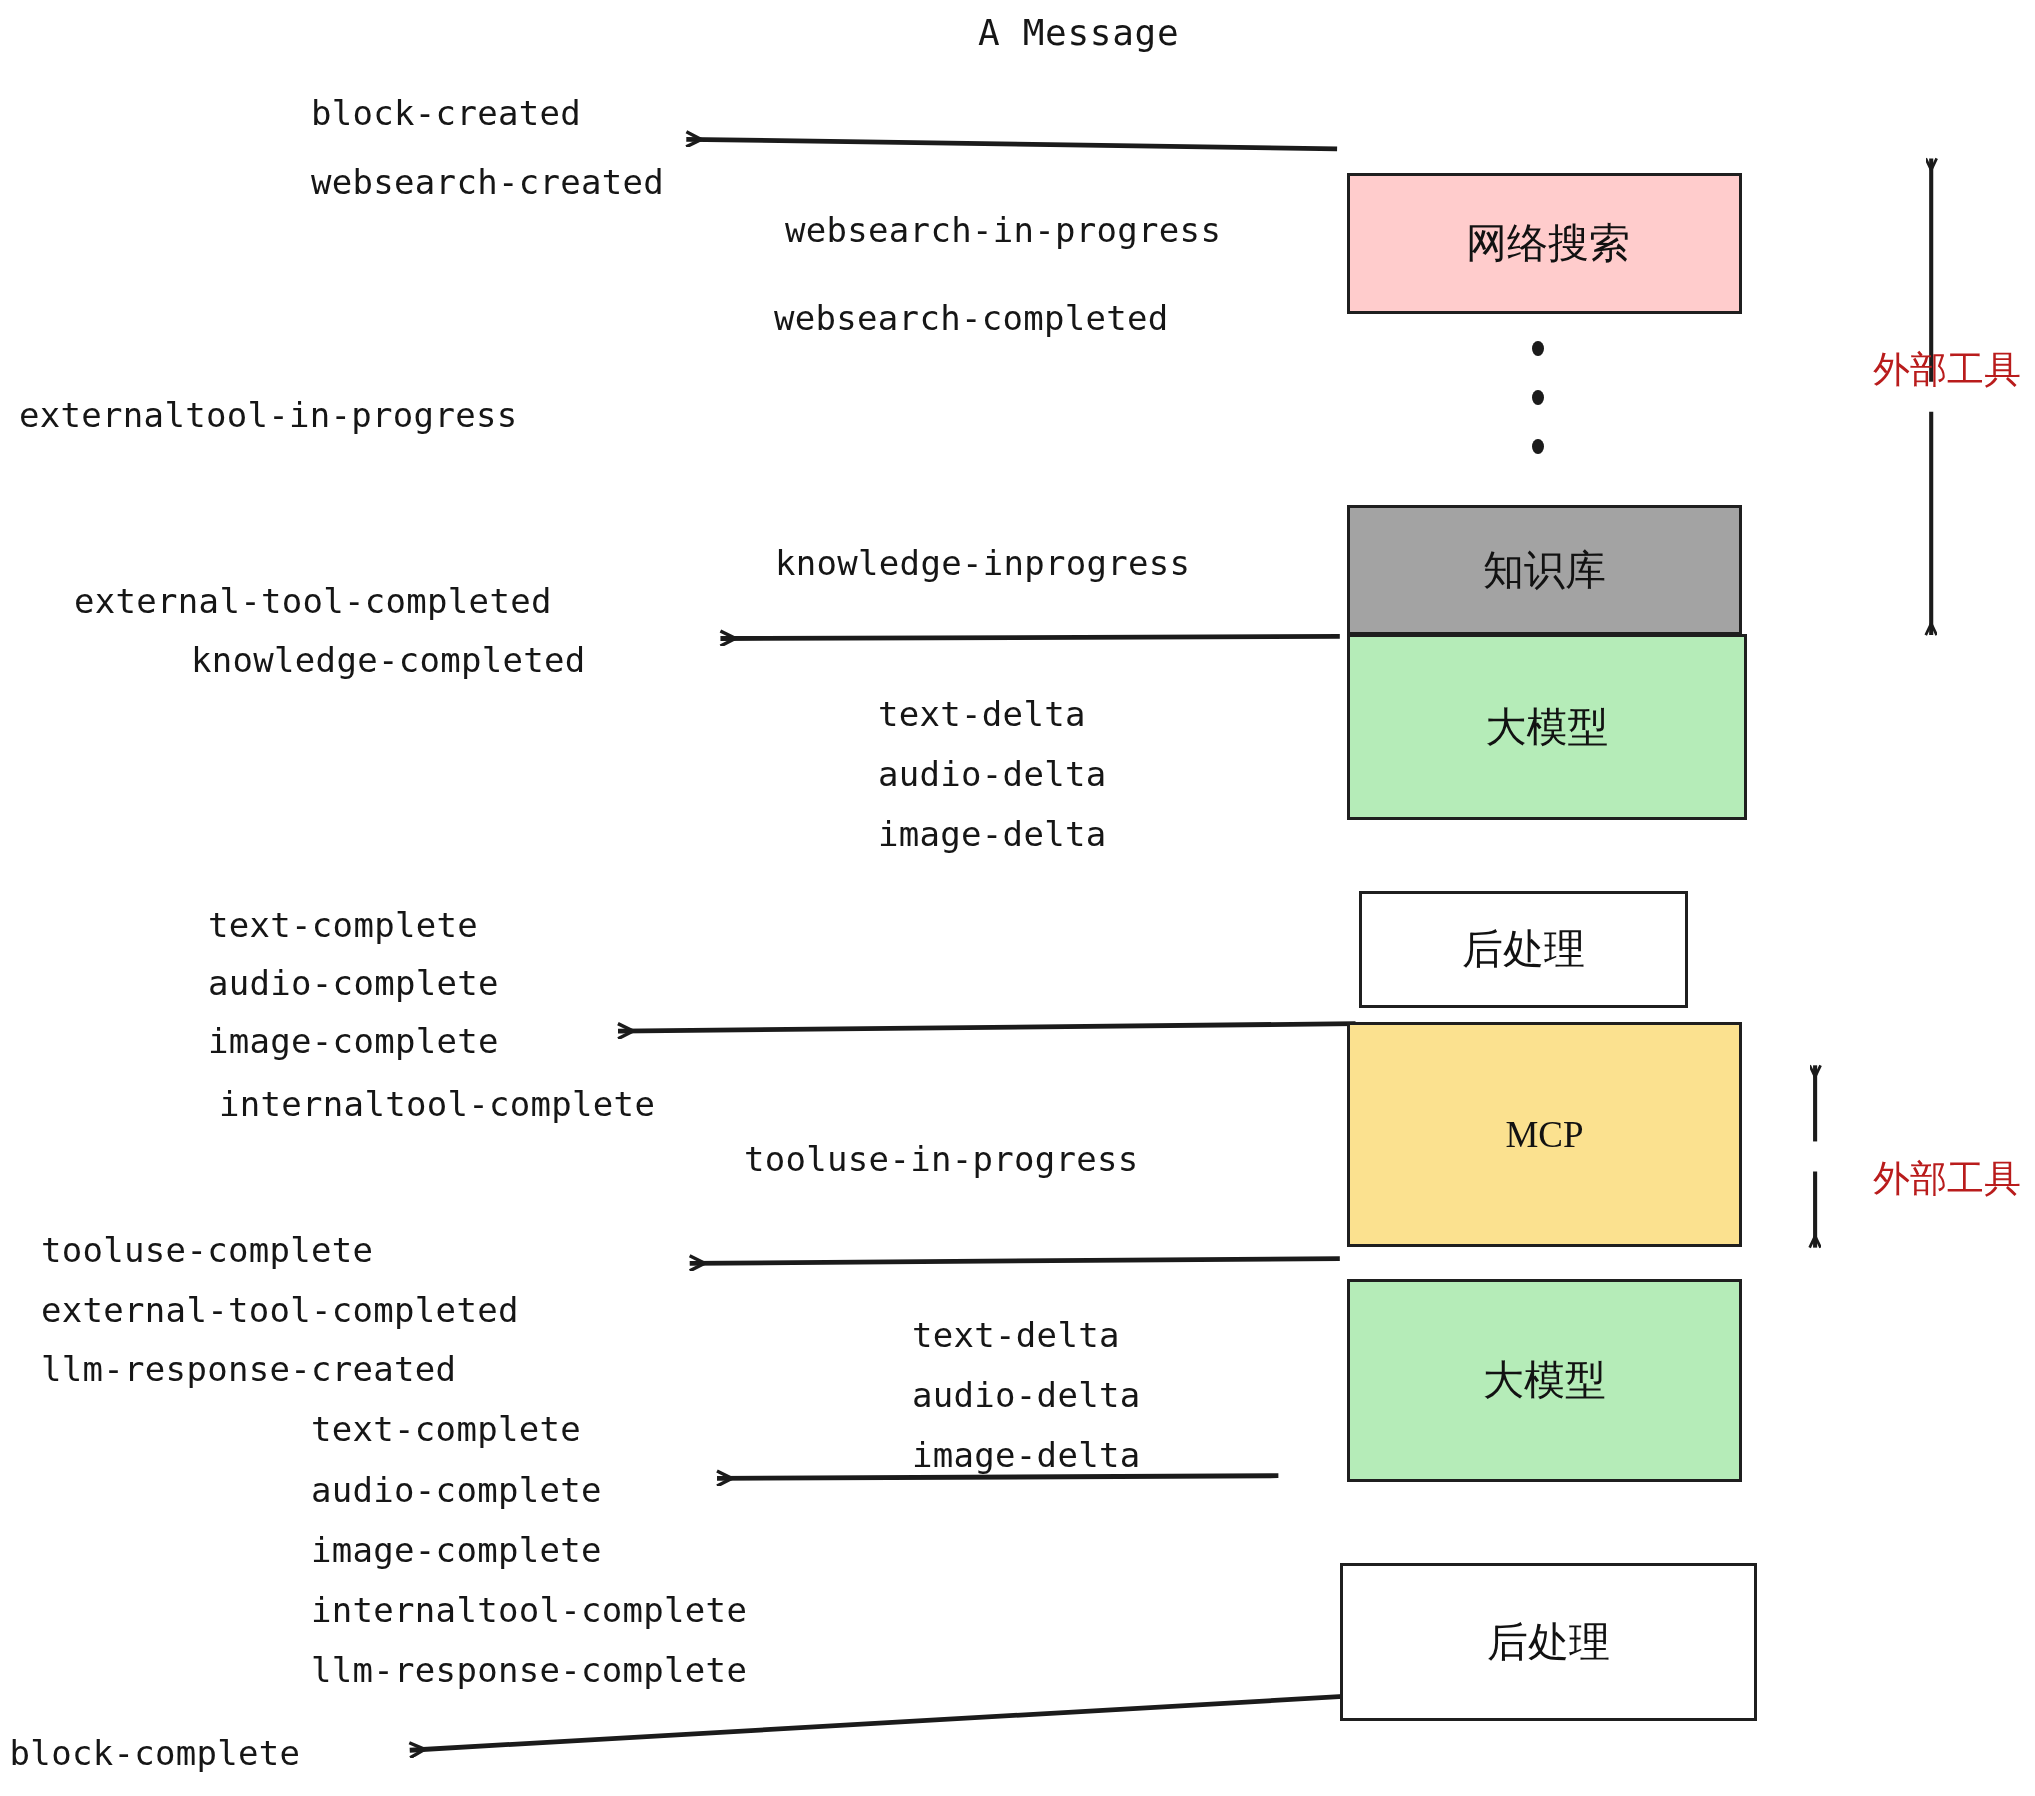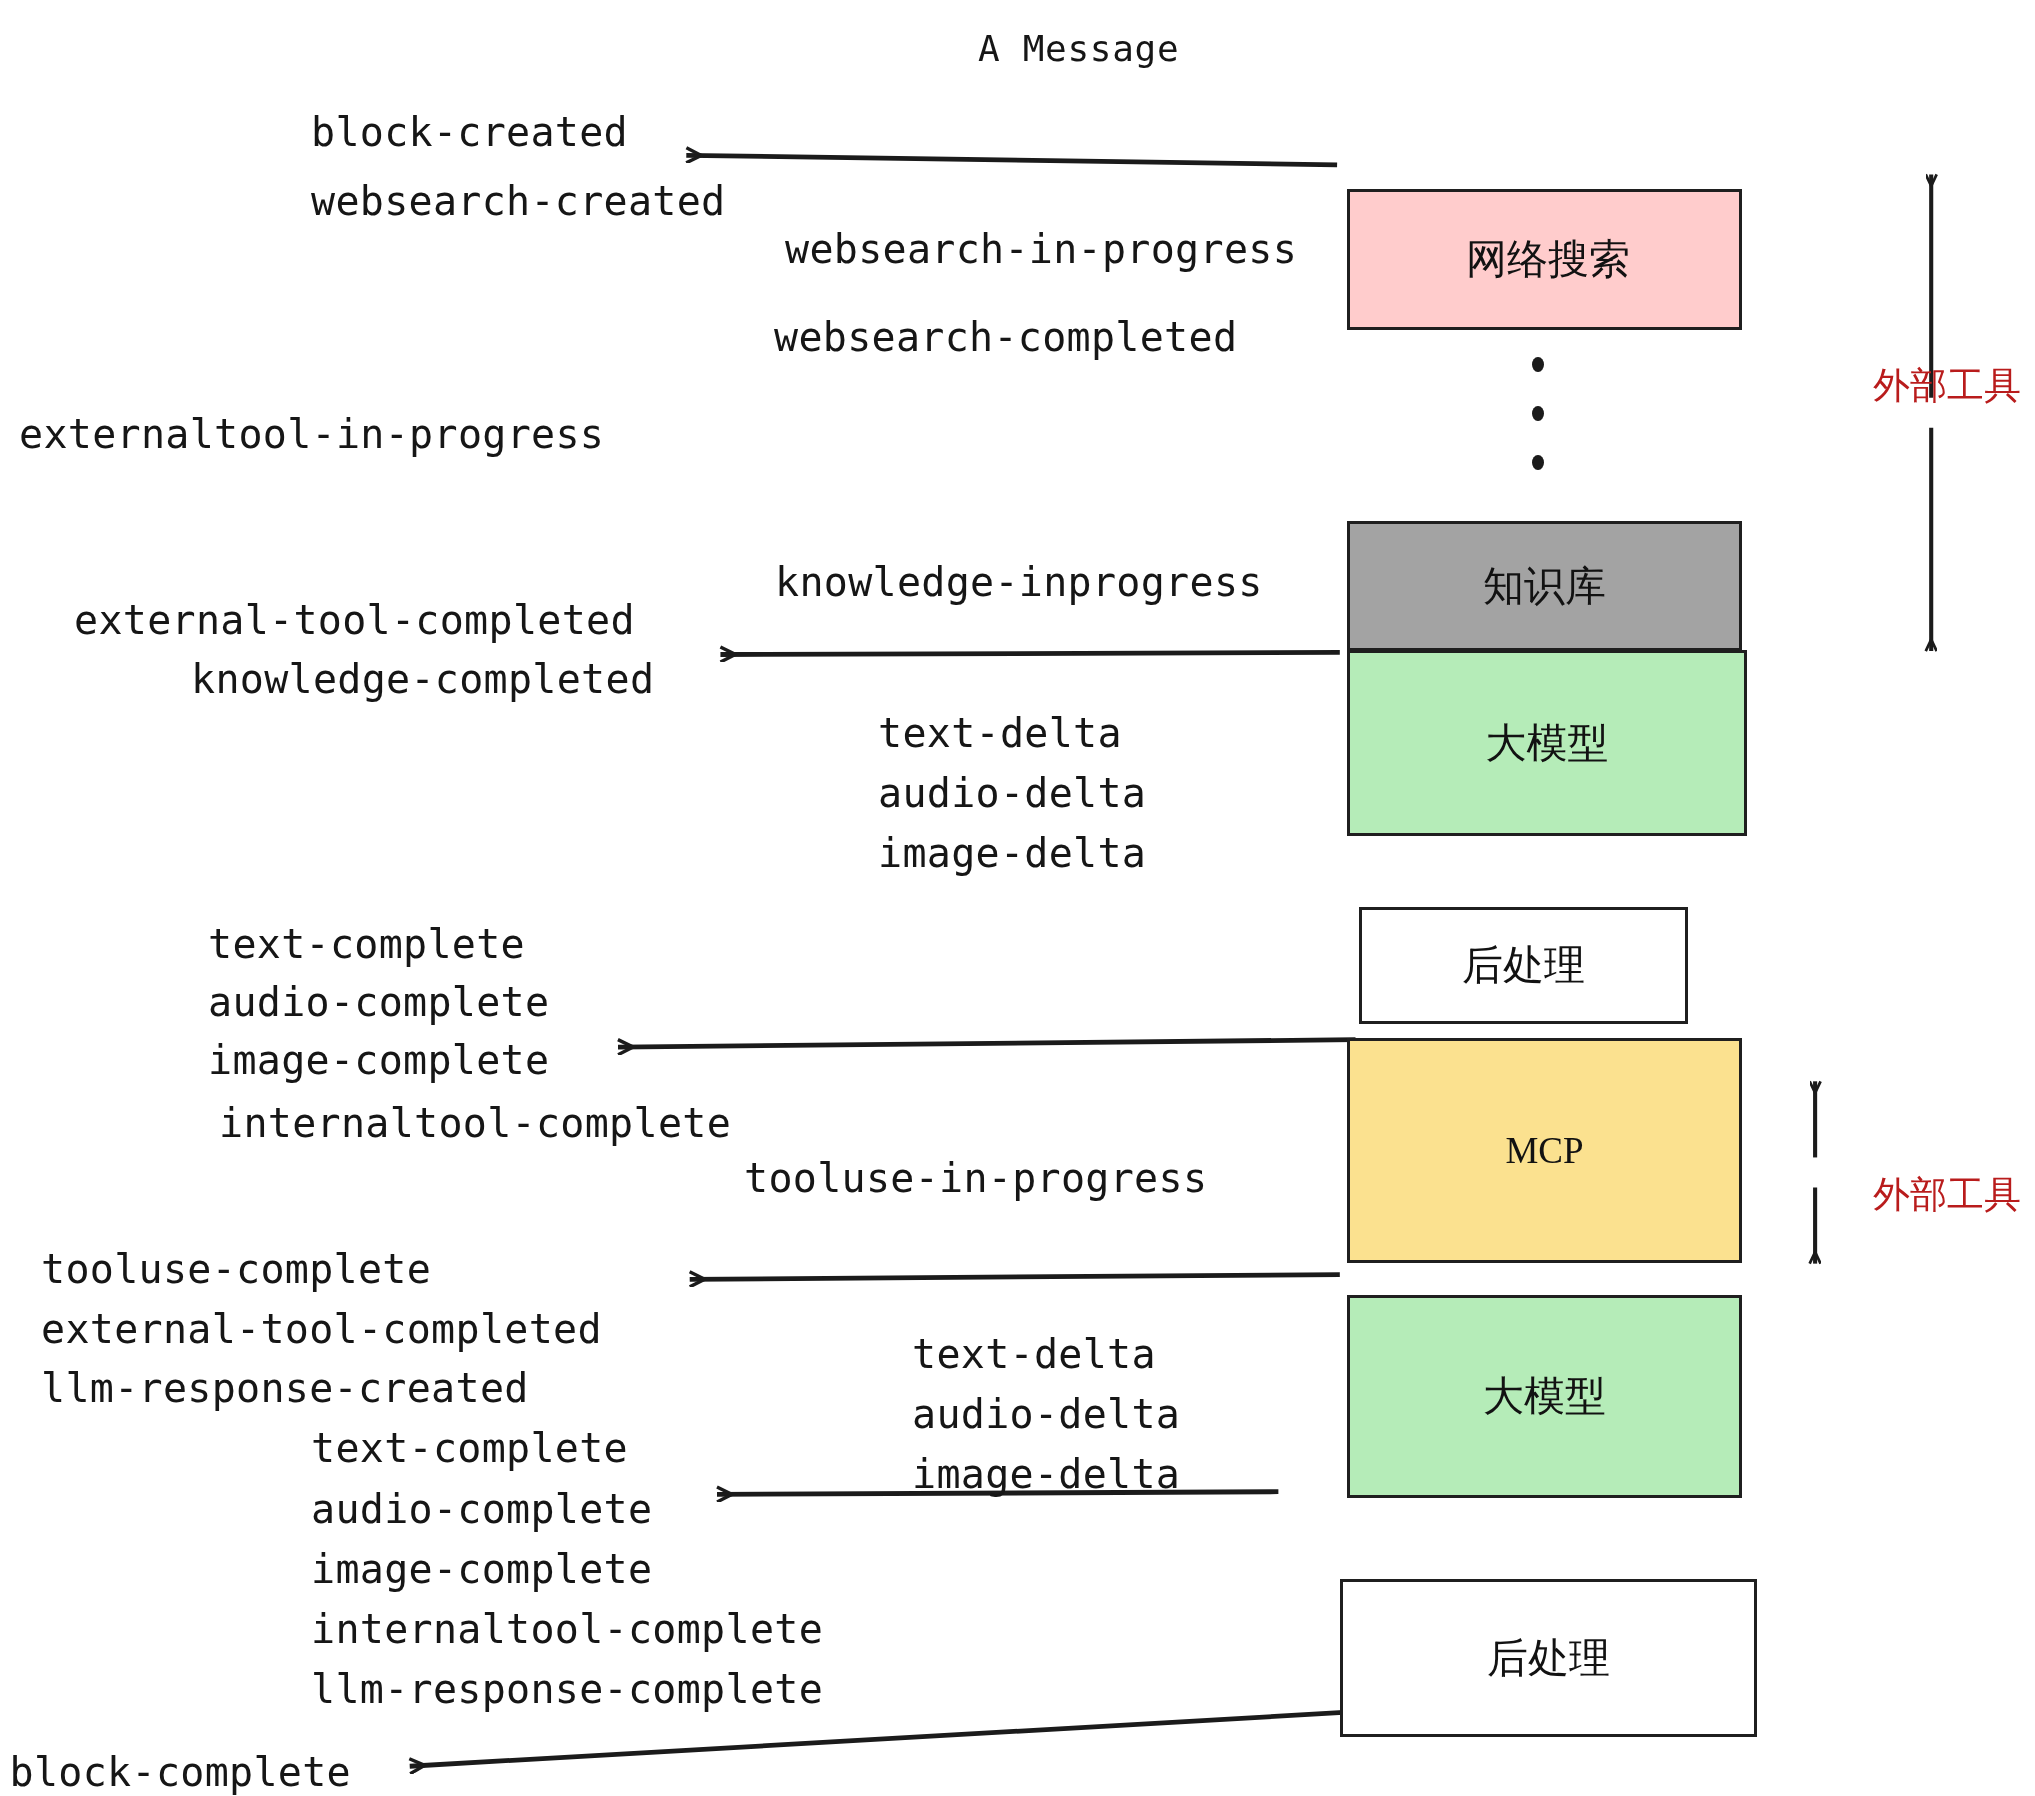--- a/index.html
+++ b/index.html
@@ -1,24 +1,24 @@
 <!DOCTYPE html>
 <html style="font-size:11px"><head>
 <meta charset="utf-8">
 <style>
   html,body{margin:0;padding:0;background:#ffffff;}
   body{width:2035px;height:1796px;position:relative;overflow:hidden;
        font-family:"DejaVu Sans Mono","Liberation Mono",monospace;color:#151515;}
 
-  .canvas{position:absolute;left:0;top:16px;width:2035px;height:1440px;}
+  .canvas{position:absolute;left:0;top:0;width:2035px;height:1440px;}
 
   
   .ev{position:absolute;white-space:nowrap;
       font-family:"DejaVu Sans Mono","Liberation Mono",monospace;
-      font-size:40px;line-height:1;color:#161616;letter-spacing:0.3px;}
+      font-size:34px;line-height:1;color:#161616;letter-spacing:0.3px;}
 
   .title{position:absolute;white-space:nowrap;
       font-family:"DejaVu Sans Mono","Liberation Mono",monospace;
       font-size:36px;color:#161616;letter-spacing:0.7px;}
 
   
   .box{position:absolute;box-sizing:border-box;border:3.4px solid #1f1f1f;
        display:flex;align-items:center;justify-content:center;
        font-family:"DejaVu Sans","Liberation Sans",sans-serif;
        font-size:41px;color:#121212;}

